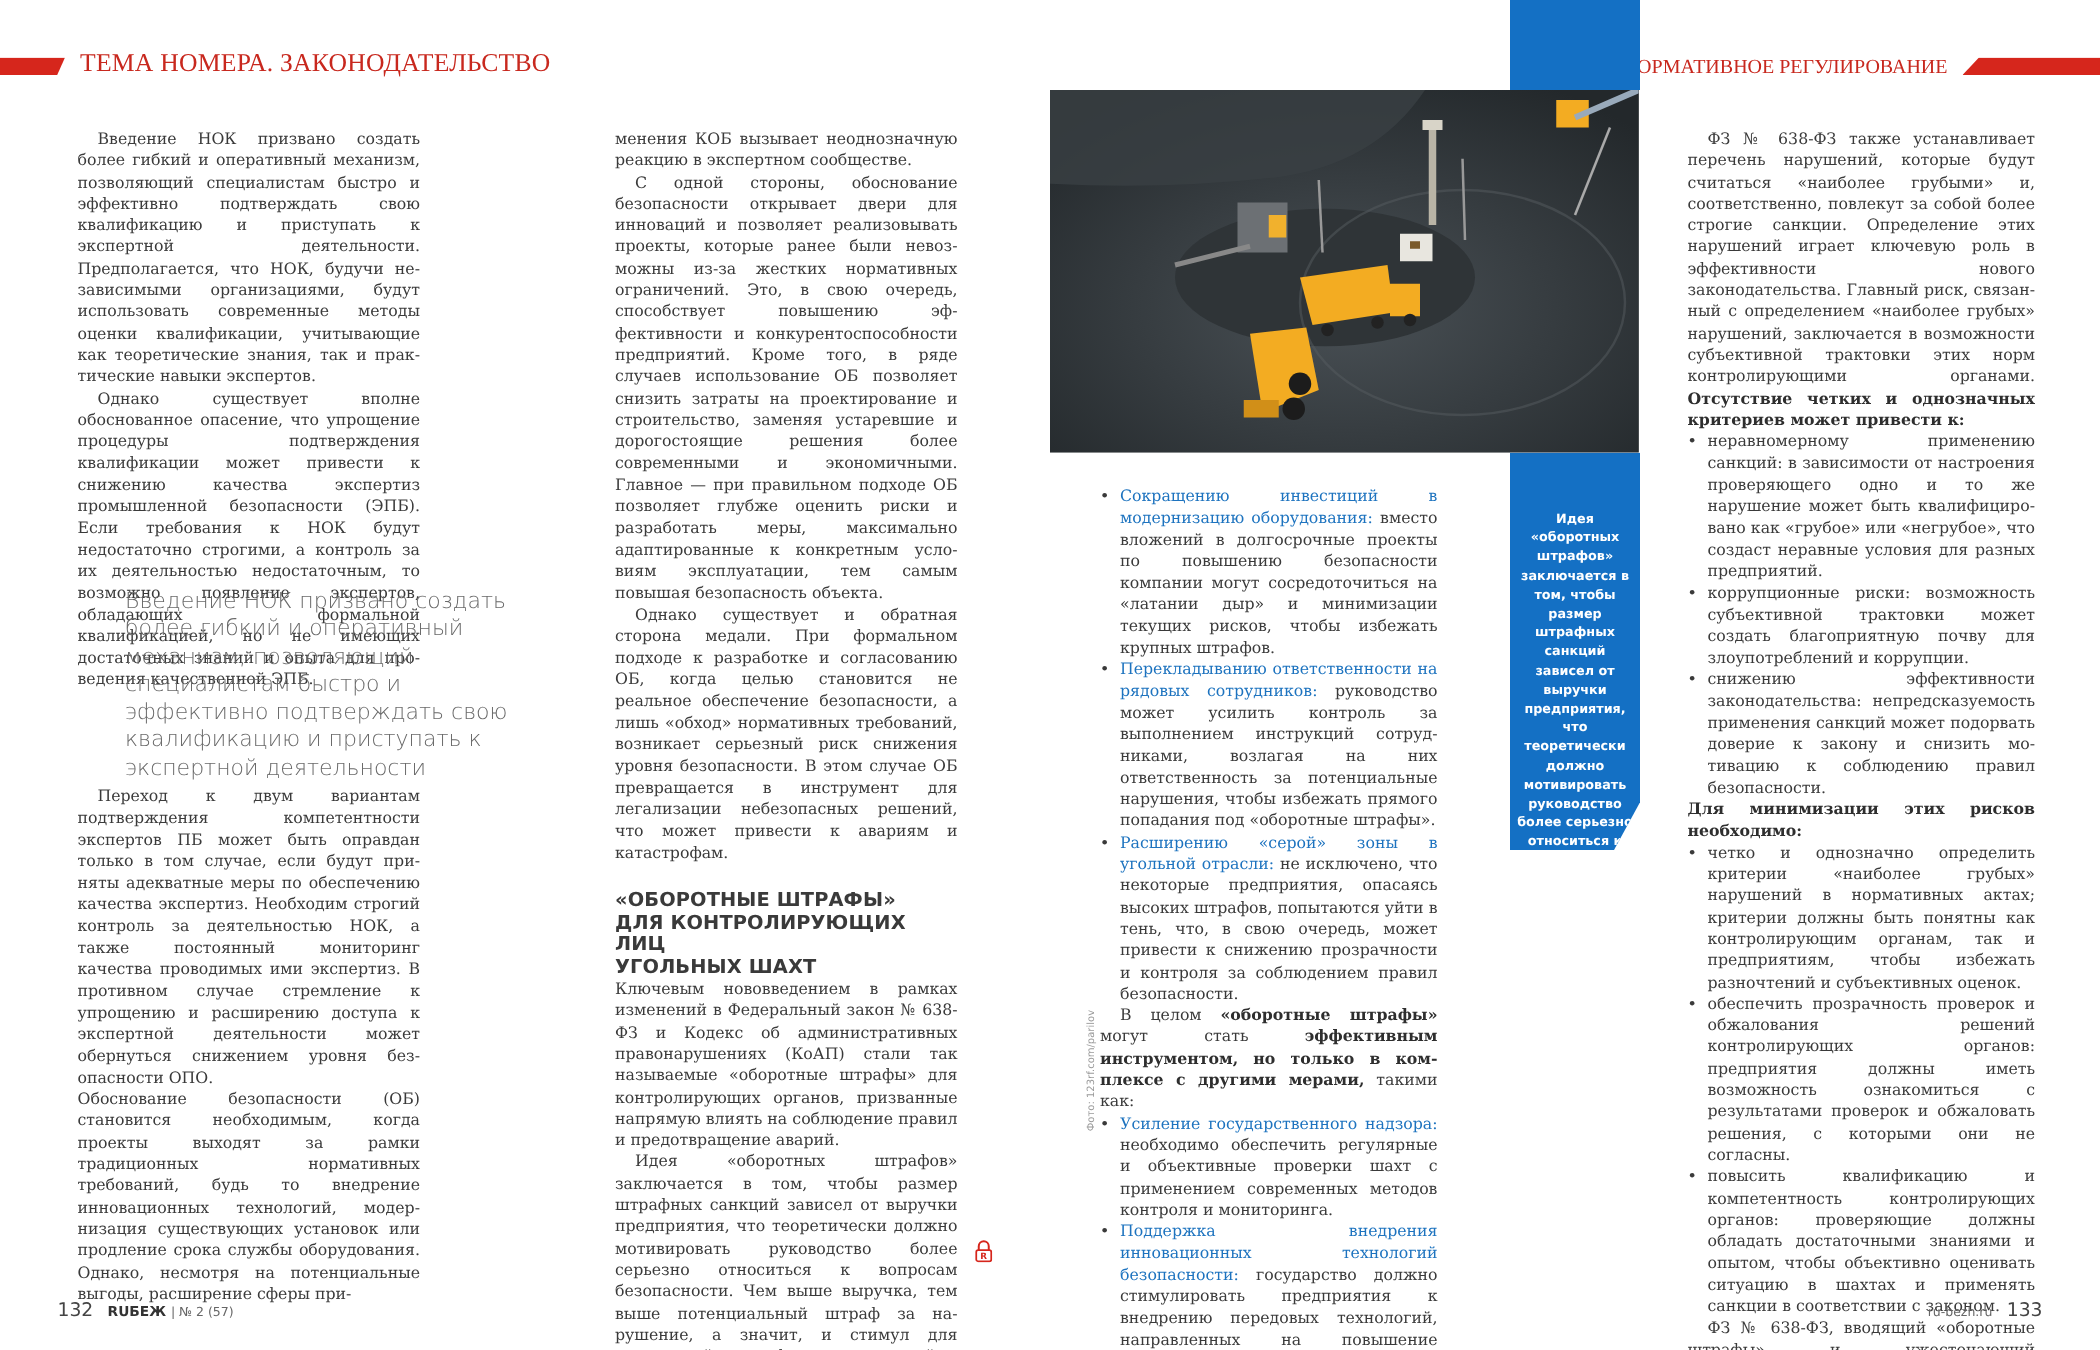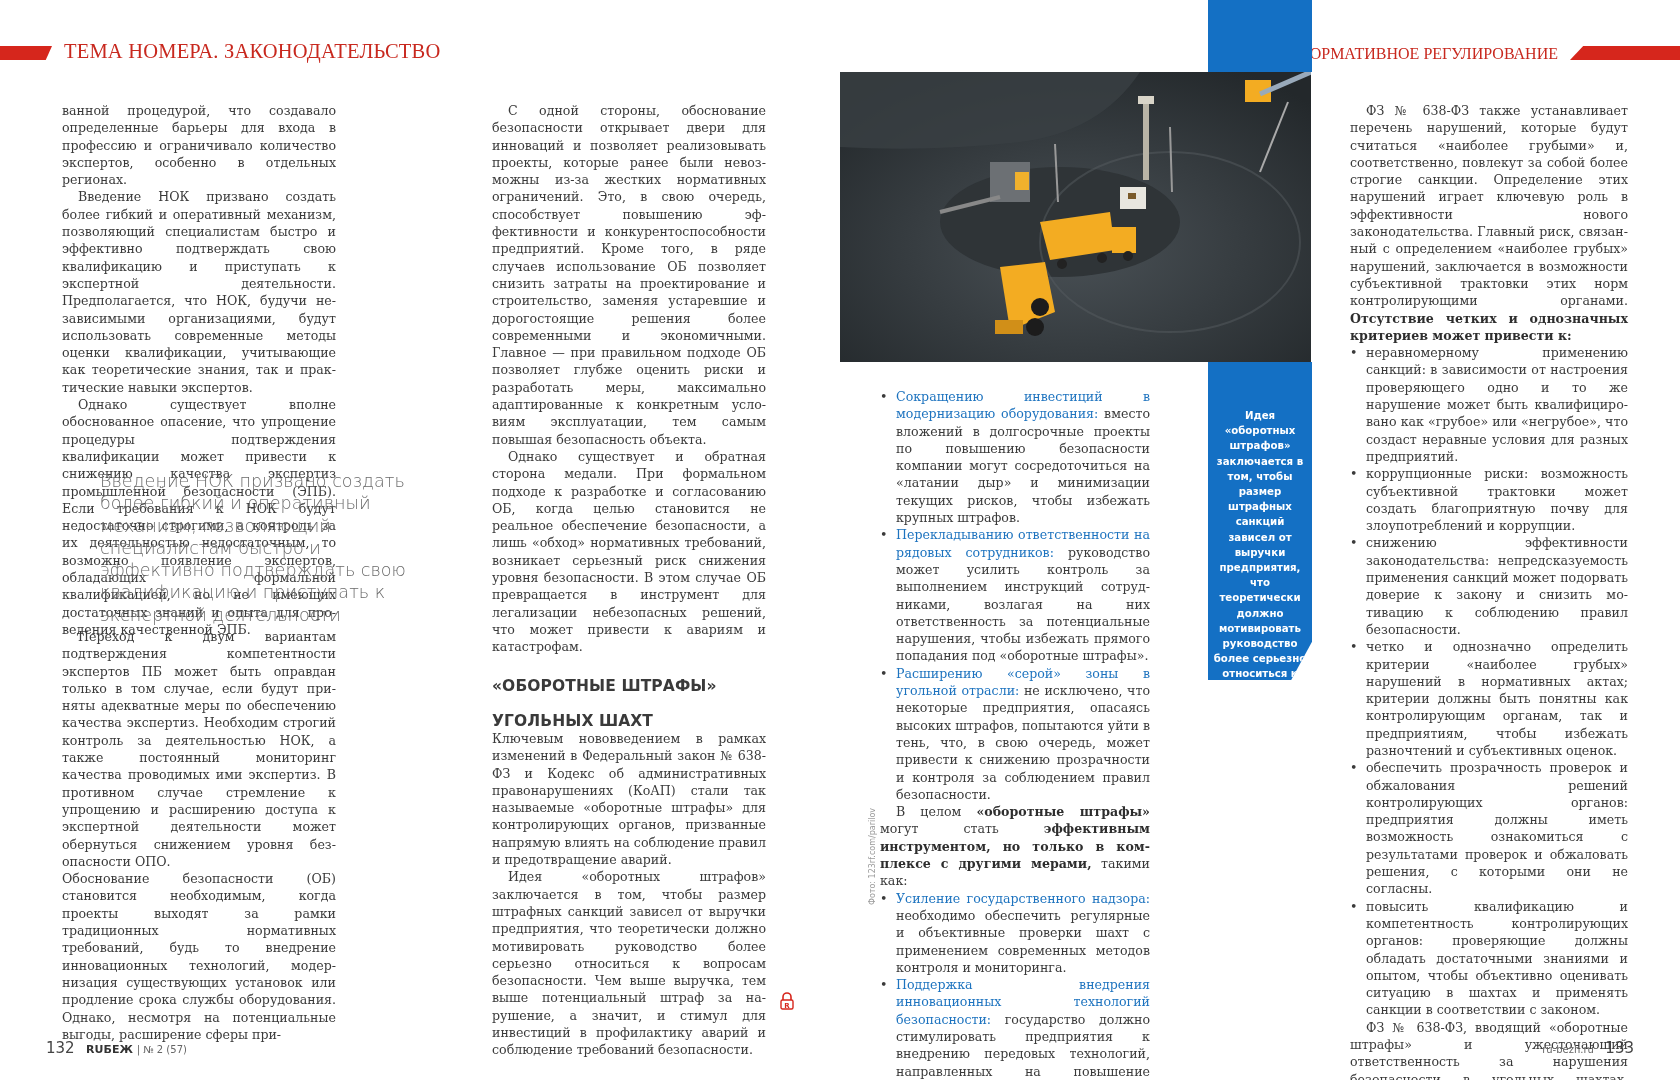--- a/index.html
+++ b/index.html
@@ -36,36 +36,36 @@
 </style>
 </head>
 <body>
 
 <div class="abs redbar-left"></div>
 <div class="abs hdr-left">ТЕМА НОМЕРА. ЗАКОНОДАТЕЛЬСТВО</div>
 <div class="abs hdr-right">НОРМАТИВНОЕ РЕГУЛИРОВАНИЕ</div>
 <div class="abs redbar-right"></div>
 
 <div class="col" style="left:62px;top:102px;width:274px;">
-  <p>ванной процедурой, что создавало определенные барьеры для входа в профессию и ограничивало количество экспертов, особенно в отдельных регионах.</p>
   <p class="ind">Введение НОК призвано создать более гибкий и оперативный механизм, позволяющий специ­алистам быстро и эффективно подтверждать свою квалификацию и приступать к экспертной дея­тельности. Предполагается, что НОК, будучи не­зависимыми организациями, будут использовать современные методы оценки квалификации, учи­тывающие как теоретические знания, так и прак­тические навыки экспертов.</p>
   <p class="ind">Однако существует вполне обоснованное опа­сение, что упрощение процедуры подтверждения квалификации может привести к снижению ка­чества экспертиз промышленной безопасности (ЭПБ). Если требования к НОК будут недостаточ­но строгими, а контроль за их деятельностью не­достаточным, то возможно появление экспертов, обладающих формальной квалификацией, но не имеющих достаточных знаний и опыта для про­ведения качественной ЭПБ.</p>
 </div>
 <div class="abs pull" style="left:58px;top:470px;width:340px;margin:0 0 0 42px;">Введение НОК призвано создать более гибкий и оперативный механизм, позволяющий специалистам быстро и эффективно подтверждать свою квалификацию и приступать к экспертной деятельности</div>
 <div class="col" style="left:62px;top:628px;width:274px;">
   <p class="ind">Переход к двум вариантам подтверждения компетентности экспертов ПБ может быть оправдан только в том случае, если будут при­няты адекватные меры по обеспечению качества экспертиз. Необходим строгий контроль за де­ятельностью НОК, а также постоянный мони­торинг качества проводимых ими экспертиз. В противном случае стремление к упрощению и расширению доступа к экспертной деятельно­сти может обернуться снижением уровня без­опасности ОПО.</p>
   <p>Обоснование безопасности (ОБ) становится не­обходимым, когда проекты выходят за рамки традиционных нормативных требований, будь то внедрение инновационных технологий, модер­низация существующих установок или продление срока службы оборудования. Однако, несмотря на потенциальные выгоды, расширение сферы при-</p>
 </div>
 
 <div class="col" style="left:492px;top:102px;width:274px;">
+  <p>менения КОБ вызывает неоднозначную реакцию в экспертном сообществе.</p>
   <p class="ind">С одной стороны, обоснование безопасности открывает двери для инноваций и позволяет реа­лизовывать проекты, которые ранее были невоз­можны из-за жестких нормативных ограничений. Это, в свою очередь, способствует повышению эф­фективности и конкурентоспособности предпри­ятий. Кроме того, в ряде случаев использование ОБ позволяет снизить затраты на проектирование и строительство, заменяя устаревшие и дорогосто­ящие решения более современными и экономич­ными. Главное — при правильном подходе ОБ по­зволяет глубже оценить риски и разработать меры, максимально адаптированные к конкретным усло­виям эксплуатации, тем самым повышая безопас­ность объекта.</p>
   <p class="ind">Однако существует и обратная сторона медали. При формальном подходе к разработке и согласо­ванию ОБ, когда целью становится не реальное обеспечение безопасности, а лишь «обход» нор­мативных требований, возникает серьезный риск снижения уровня безопасности. В этом случае ОБ превращается в инструмент для легализации не­безопасных решений, что может привести к ава­риям и катастрофам.</p>
   <h2 style="margin-top:22px;">
     <span>«ОБОРОТНЫЕ ШТРАФЫ»</span><br>
-    <br>
+    <span>ДЛЯ КОНТРОЛИРУЮЩИХ ЛИЦ</span><br>
     <span>УГОЛЬНЫХ ШАХТ</span>
   </h2>
   <p>Ключевым нововведением в рамках изменений в Федеральный закон № 638-ФЗ и Кодекс об адми­нистративных правонарушениях (КоАП) стали так называемые «оборотные штрафы» для кон­тролирующих органов, призванные напрямую влиять на соблюдение правил и предотвраще­ние аварий.</p>
   <p class="ind">Идея «оборотных штрафов» заключается в том, чтобы размер штрафных санкций зависел от выручки предприятия, что теоретически должно мотивировать руководство более серьезно от­носиться к вопросам безопасности. Чем выше выручка, тем выше потенциальный штраф за на­рушение, а значит, и стимул для инвестиций в профилактику аварий и соблюдение требований безопасности.</p>
 
 </div>
 
 <svg class="abs lock" viewBox="0 0 14 18">
   <path d="M3 8 V5 a4 4 0 0 1 8 0 V8" fill="none" stroke="#d6261c" stroke-width="1.6"></path>
   <rect x="1" y="8" width="12" height="9" rx="1.5" fill="none" stroke="#d6261c" stroke-width="1.4"></rect>
@@ -133,20 +133,21 @@
   </ul>
 </div>
 
 <div class="col" style="left:1350px;top:102px;width:278px;">
   <p class="ind"><span>ФЗ № 638-ФЗ также устанавливает перечень нарушений, которые будут считаться «наиболее грубыми» и, соответственно, повлекут за собой более строгие санкции. Определение этих нару­шений играет ключевую роль в эффективности нового законодательства. Главный риск, связан­ный с определением «наиболее грубых» наруше­ний, заключается в возможности субъективной трактовки этих норм контролирующими органа­ми. </span><b class="s">Отсутствие четких и однозначных крите­риев может привести к:</b></p>
   <ul>
     <li><span class="dot">•</span><span>неравномерному применению санкций: в за­висимости от настроения проверяющего одно и то же нарушение может быть квалифициро­вано как «грубое» или «негрубое», что создаст неравные условия для разных предприятий.</span></li>
     <li><span class="dot">•</span><span>коррупционные риски: возможность субъек­тивной трактовки может создать благоприят­ную почву для злоупотреблений и коррупции.</span></li>
     <li><span class="dot">•</span><span>снижению эффективности законодательства: непредсказуемость применения санкций мо­жет подорвать доверие к закону и снизить мо­тивацию к соблюдению правил безопасности.</span></li>
   </ul>
+  <p><b class="s">Для минимизации этих рисков необходимо:</b></p>
   <ul>
     <li><span class="dot">•</span><span>четко и однозначно определить критерии «наи­более грубых» нарушений в нормативных ак­тах; критерии должны быть понятны как кон­тролирующим органам, так и предприятиям, чтобы избежать разночтений и субъективных оценок.</span></li>
     <li><span class="dot">•</span><span>обеспечить прозрачность проверок и обжа­лования решений контролирующих органов: предприятия должны иметь возможность оз­накомиться с результатами проверок и обжа­ловать решения, с которыми они не согласны.</span></li>
     <li><span class="dot">•</span><span>повысить квалификацию и компетентность контролирующих органов: проверяющие должны обладать достаточными знаниями и опытом, чтобы объективно оценивать ситуа­цию в шахтах и применять санкции в соответ­ствии с законом.</span></li>
   </ul>
   <p class="ind">ФЗ № 638-ФЗ, вводящий «оборотные штрафы» и ужесточающий ответственность за нарушения безопасности в угольных шахтах, является важ­ным шагом на пути к снижению аварийности и улучшению условий труда. Однако эффектив­ность этих мер будет зависеть от того, насколько четко и прозрачно будут определены «наиболее грубые» нарушения и насколько объективно и справедливо будут применяться санкции. Необ­ходимо обеспечить комплексный подход, включа­ющий усиление государственного надзора, под­держку внедрения инновационных технологий</p>
 </div>
 
 <div class="abs foot" style="left:46px;">
   <span class="pg">132</span>

